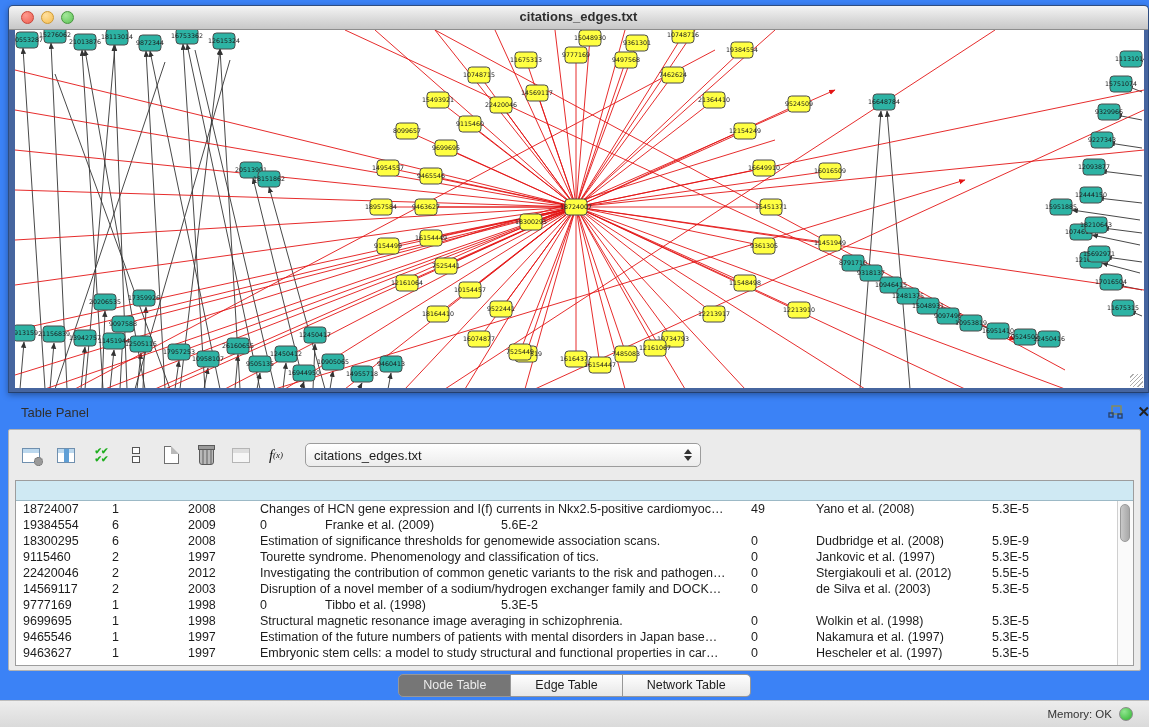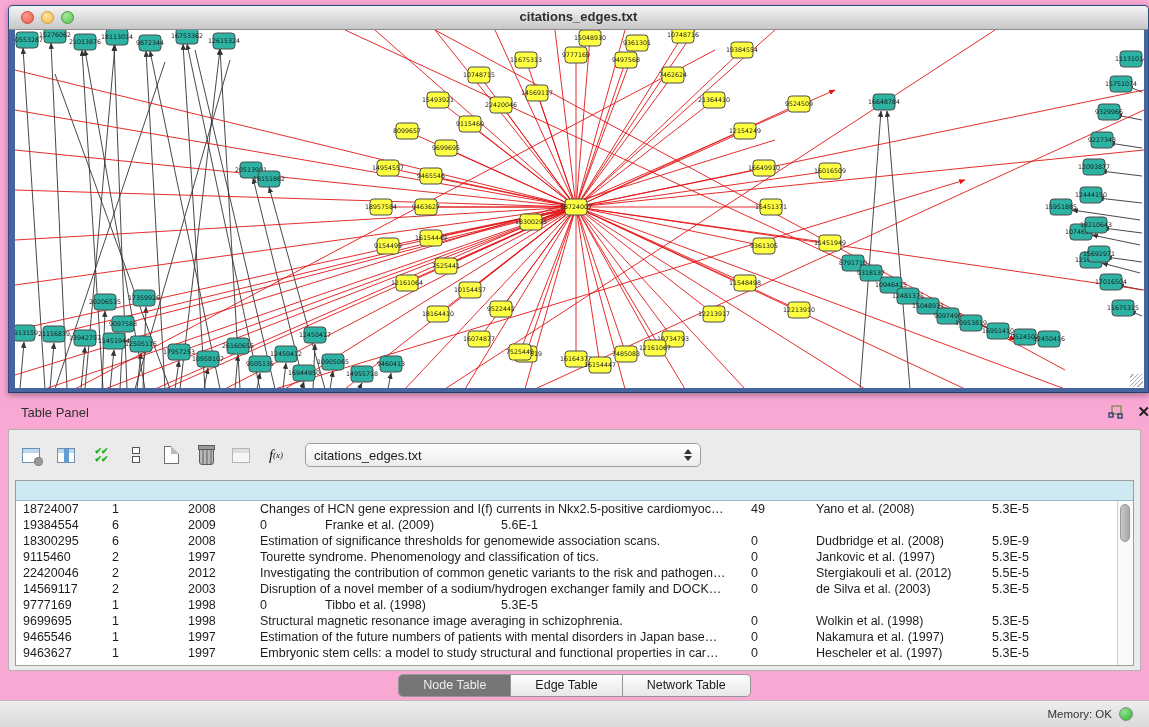--- a/index.html
+++ b/index.html
@@ -1,16 +1,16 @@
 <!DOCTYPE html>
 <html><head>
 <meta charset="utf-8">
 <style>
   html,body{margin:0;padding:0;background:#cfcfcf;}
-  .screen{position:relative;width:1149px;height:727px;background:#f9a8d4;
+  .screen{position:relative;width:1149px;height:727px;background:#3b82f6;
     font-family:"Liberation Sans",sans-serif;overflow:hidden;-webkit-font-smoothing:antialiased;}
 
   
   .net-window{position:absolute;left:8px;top:5px;width:1141px;height:388px;background:#46659f;
     border:1px solid #2e4d80;border-bottom-color:#24406e;border-radius:5px 5px 0 0;box-sizing:border-box;
     box-shadow:0 2px 6px rgba(0,0,0,.35);}
   .titlebar{height:23px;border-radius:4px 4px 0 0;background:linear-gradient(#f4f4f4,#c7c7c7);
     border-bottom:1px solid #8d8d8d;position:relative;}
   .tl{position:absolute;top:5px;width:13px;height:13px;border-radius:50%;box-sizing:border-box;}
   .tl-close{left:12px;background:radial-gradient(circle at 35% 30%,#ff9a8f,#ec5f50);border:1px solid #c94439;}
@@ -736,21 +736,21 @@
             <div class="td c4">49</div>
             <div class="td c5">Yano et al. (2008)</div>
             <div class="td c6">5.3E-5</div>
           </div>
           <div class="tr">
             <div class="td c0">19384554</div>
             <div class="td c1">6</div>
             <div class="td c2">2009</div>
             <div class="td c4">0</div>
             <div class="td c5">Franke et al. (2009)</div>
-            <div class="td c6">5.6E-1</div>
+            <div class="td c6">5.6E-2</div>
           </div>
           <div class="tr">
             <div class="td c0">18300295</div>
             <div class="td c1">6</div>
             <div class="td c2">2008</div>
             <div class="td c3">Estimation of significance thresholds for genomewide association scans.</div>
             <div class="td c4">0</div>
             <div class="td c5">Dudbridge et al. (2008)</div>
             <div class="td c6">5.9E-9</div>
           </div>

